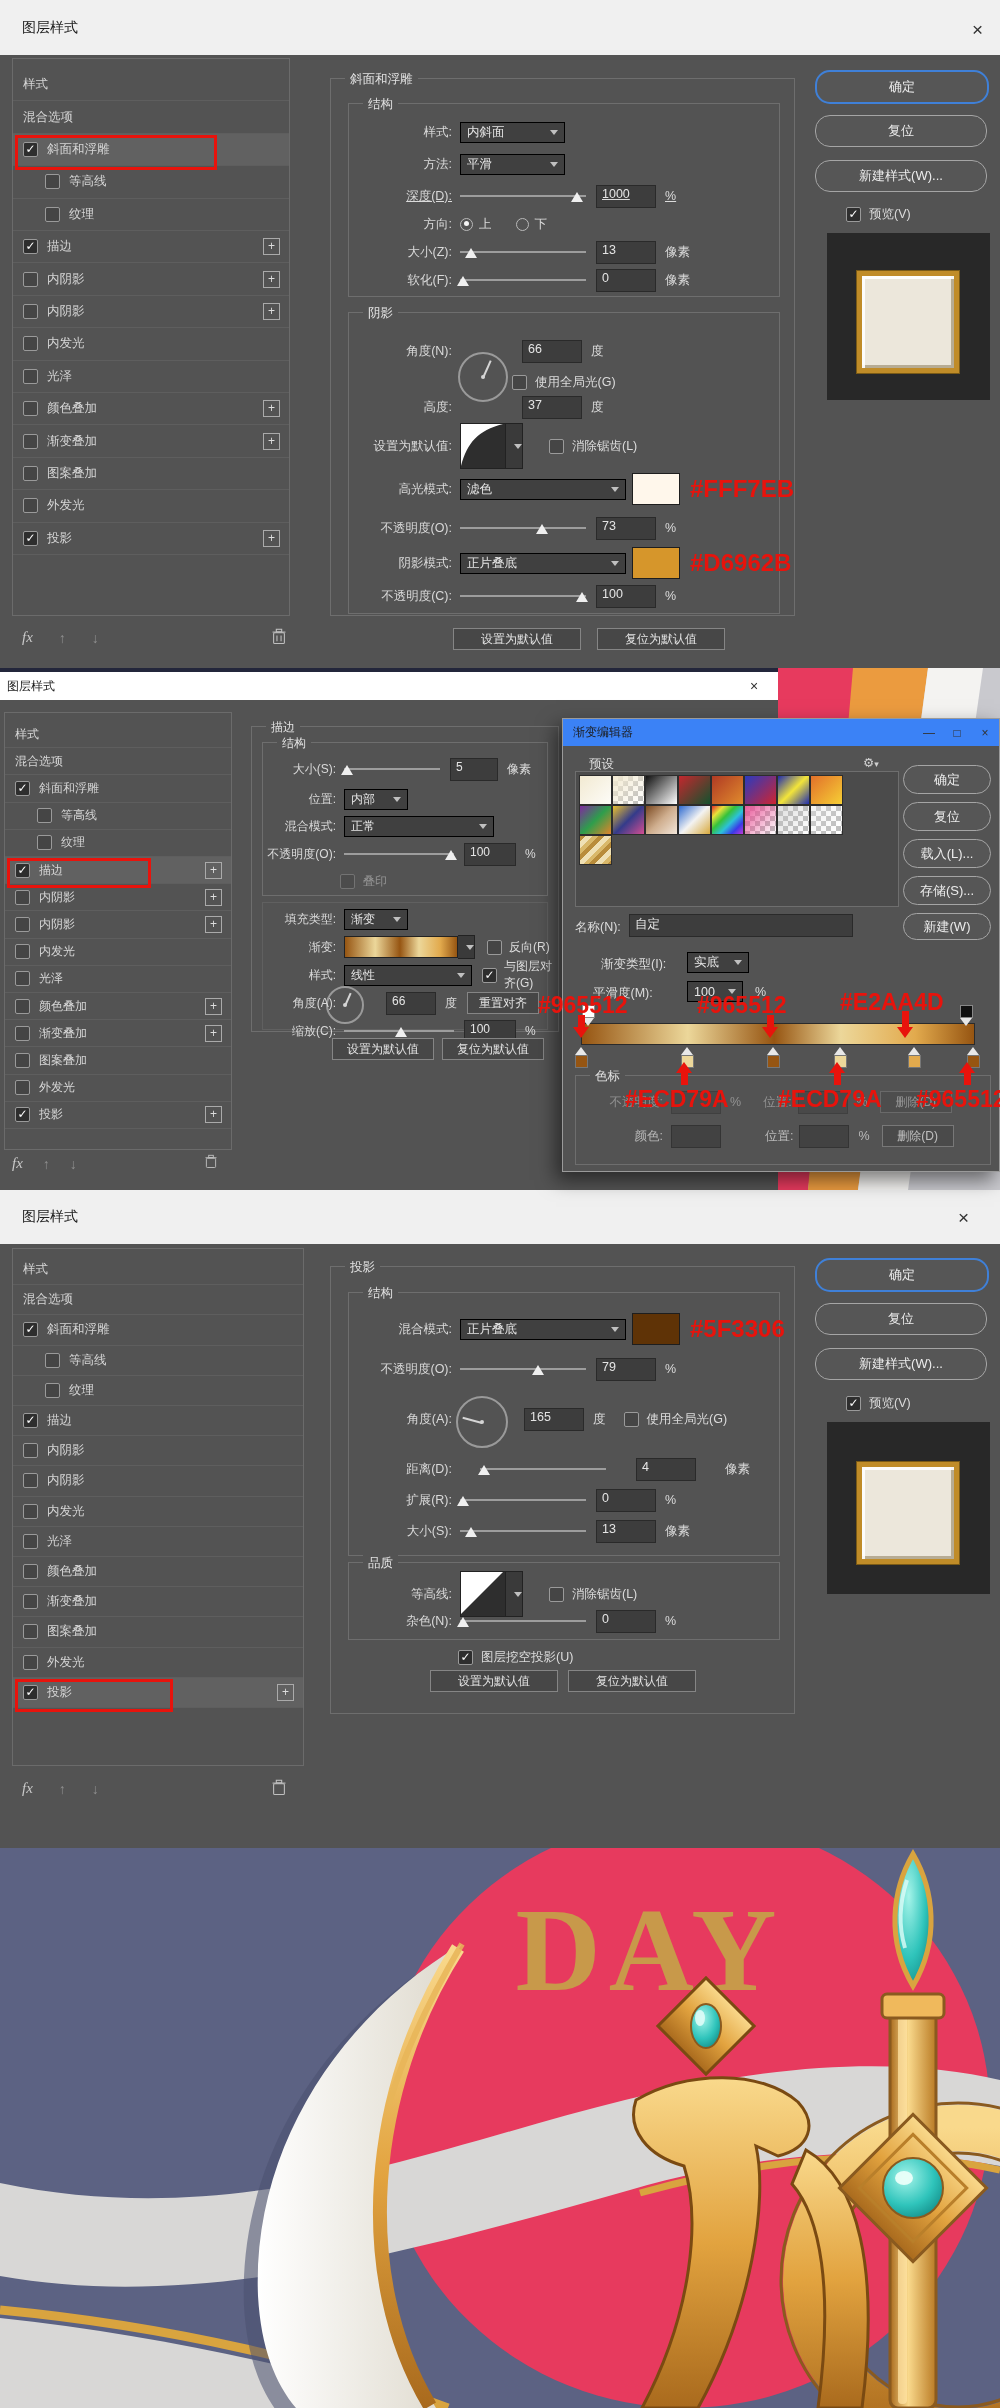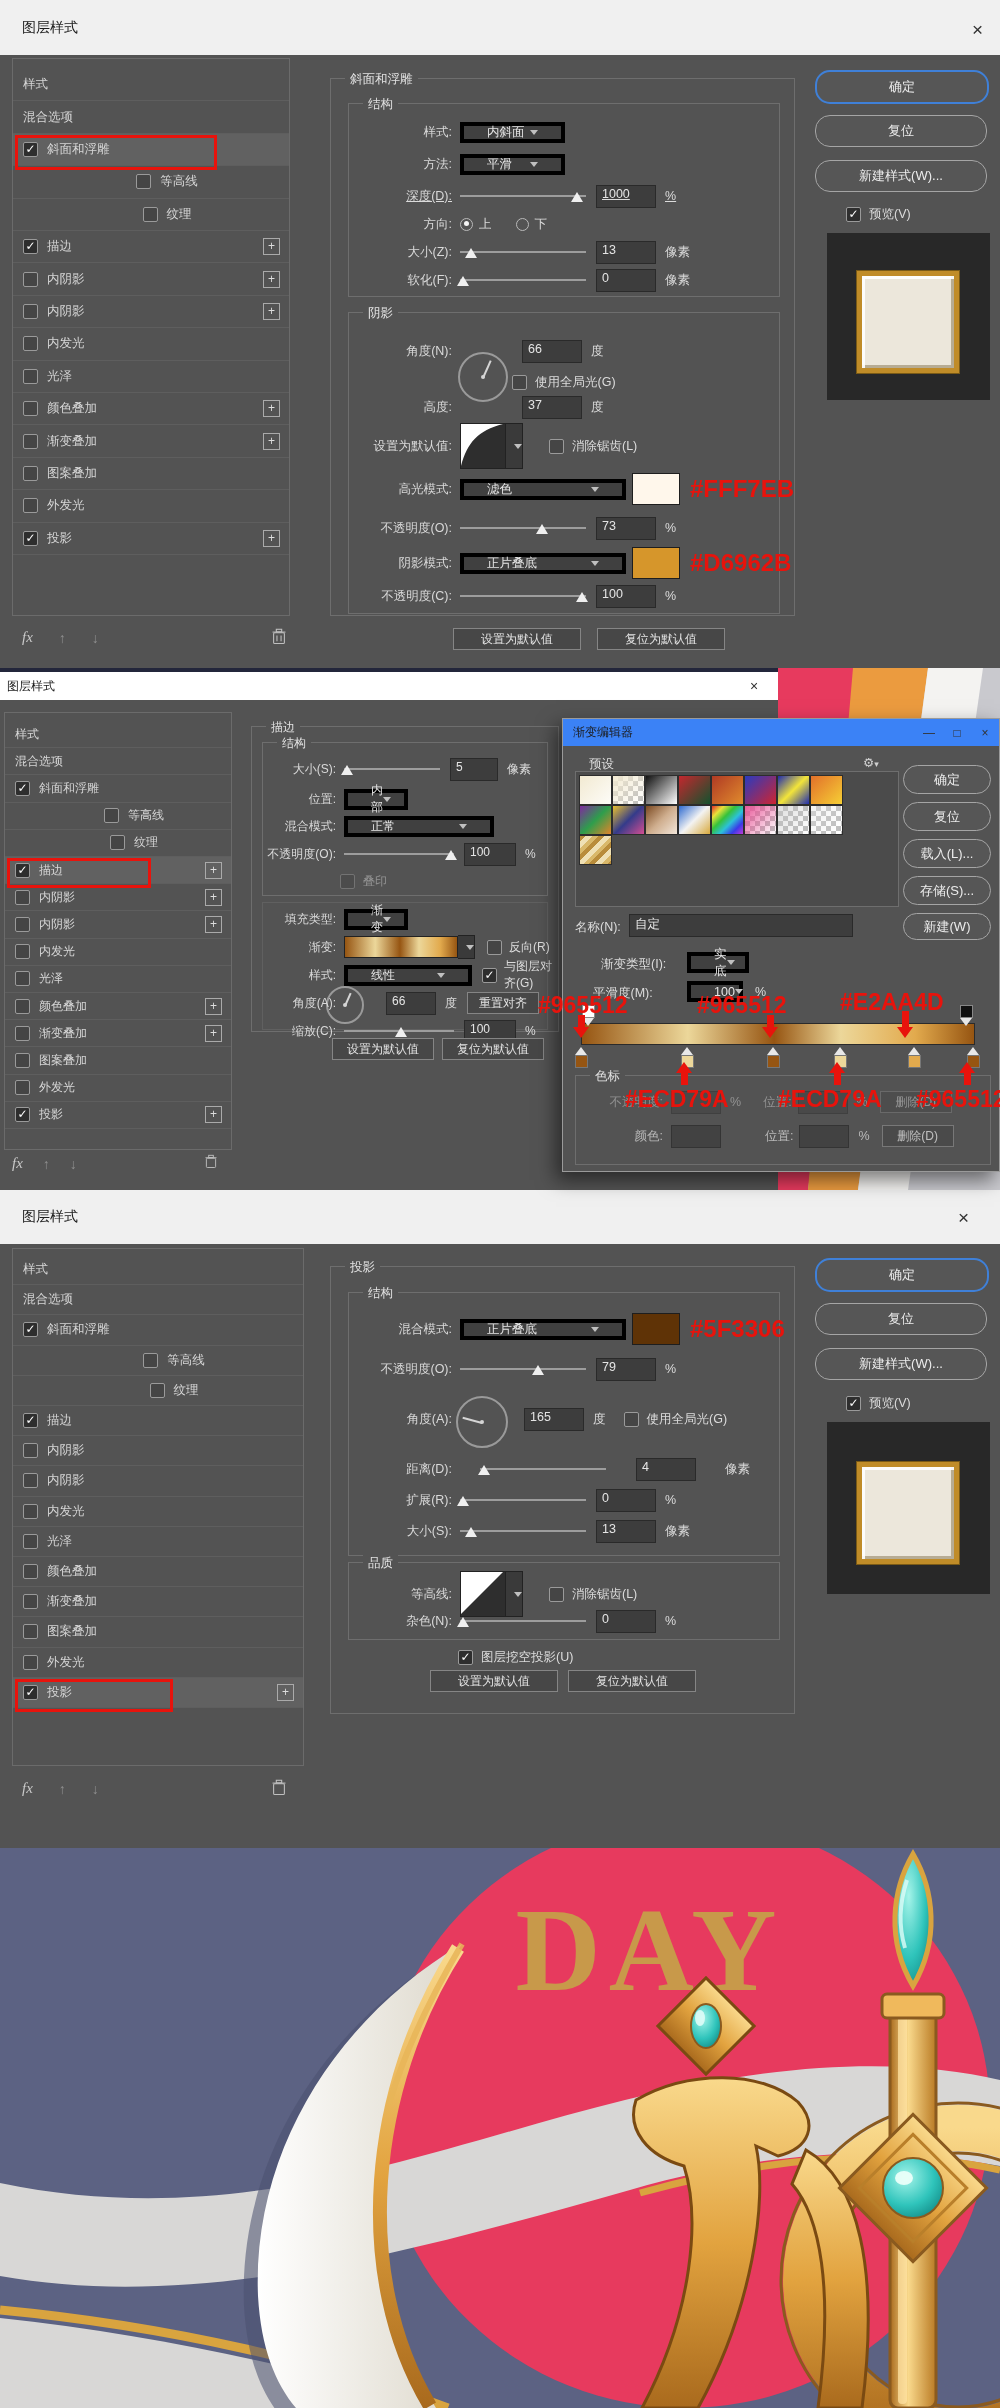--- a/index.html
+++ b/index.html
@@ -8,40 +8,40 @@
   .abs{position:absolute;}
   
   .panel{position:absolute;left:0;background:#535353;}
   .tbar{position:absolute;left:0;top:0;right:0;background:#f0f0f0;color:#1c1c1c;display:flex;align-items:center;}
   .tbar .ttl{font-size:14px;}
   .close{position:absolute;color:#333;cursor:default;font-size:19px;line-height:1;}
   
   .sb{position:absolute;border:1px solid #6b6b6b;background:#535353;}
   .sb-row{position:absolute;left:0;right:0;display:flex;align-items:center;border-bottom:1px solid #5e5e5e;padding-left:10px;box-sizing:border-box;}
   .sb-row.sel{background:#616161;}
-  .sb-row.ind{padding-left:32px;justify-content:center;}
+  .sb-row.ind{padding-left:32px;}
   .sb-lbl{margin-left:9px;color:#d6d6d6;}
   .sb-row.hdr .sb-lbl{margin-left:0;}
   .plus{position:absolute;right:9px;width:15px;height:15px;border:1px solid #aaa;color:#ddd;text-align:center;line-height:14px;font-size:12px;}
   .redbox{position:absolute;left:2px;top:1px;border:3px solid var(--red);pointer-events:none;}
   .cb{display:inline-block;width:15px;height:15px;box-sizing:border-box;border:1px solid #9a9a9a;border-radius:2px;background:#454545;color:#fff;
       font-size:12px;line-height:13px;text-align:center;flex:none;}
   .cb.on{background:#2e2e2e;}
   
   .fxbar{position:absolute;display:flex;align-items:center;gap:26px;color:#c9c9c9;}
   .fxbar .fx{font-style:italic;font-family:"Liberation Serif",serif;font-size:15px;}
   .fxbar .dimarr{color:#8f8f8f;font-size:14px;}
   
   .grp{position:absolute;border:1px solid #6e6e6e;}
   .grp-lbl{position:absolute;top:-8px;left:14px;background:#535353;padding:0 5px;color:#e2e2e2;}
   .crow{position:absolute;height:22px;display:flex;align-items:center;}
   .crow.tall{height:34px;}
   .lab{width:112px;text-align:right;margin-right:8px;flex:none;color:#d9d9d9;}
   .p2w .lab{width:74px;}
-  .dd{height:21px;background:#404040;border:4px solid #000000;display:flex;align-items:center;padding:0 23px;color:#e5e5e5;box-sizing:border-box;flex:none;}
+  .dd{height:21px;background:#404040;border:1px solid #000000;display:flex;align-items:center;padding:0 6px;color:#e5e5e5;box-sizing:border-box;flex:none;}
   .chev{width:0;height:0;border-left:4px solid transparent;border-right:4px solid transparent;border-top:5px solid #c0c0c0;margin-left:auto;flex:none;}
   .dd .chev{margin-left:auto;}
   .vbox{width:48px;height:19px;background:#3d3d3d;border:1px solid #2a2a2a;color:#e5e5e5;padding:1px 5px;box-sizing:content-box;flex:none;}
   .unit{margin-left:9px;flex:none;}
   .slider{position:relative;width:126px;height:16px;flex:none;margin-right:10px;}
   .slider .track{position:absolute;left:0;right:0;top:7px;height:2px;background:#9d9d9d;}
   .slider .thumb{position:absolute;top:4px;margin-left:-6px;width:0;height:0;border-left:6px solid transparent;border-right:6px solid transparent;border-bottom:10px solid #efefef;}
   .dial{position:absolute;border-radius:50%;border:2px solid #9a9a9a;background:transparent;}
   .dial .ptr{position:absolute;left:50%;top:50%;width:42%;height:2px;background:#d5d5d5;transform-origin:0 50%;}
   .dial .dot{position:absolute;left:50%;top:50%;width:4px;height:4px;margin:-2px;border-radius:50%;background:#d5d5d5;}

